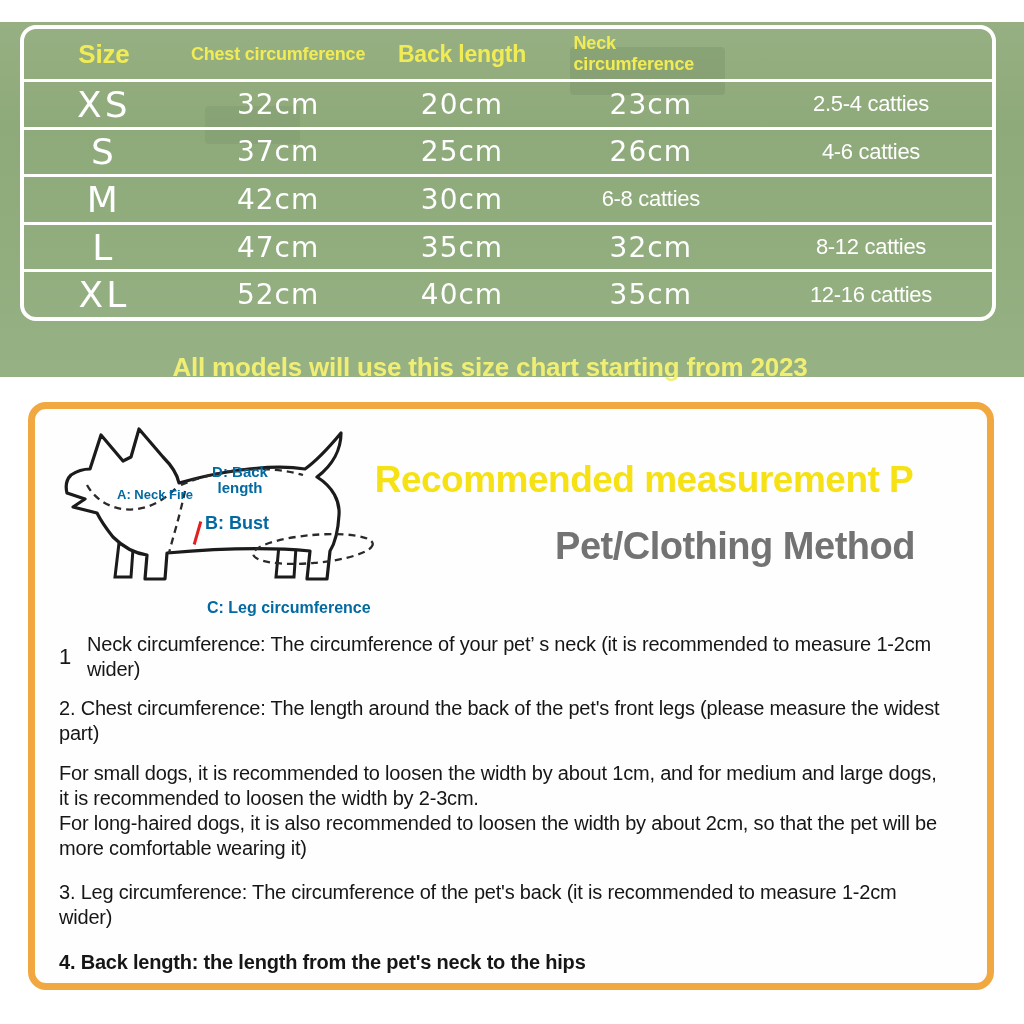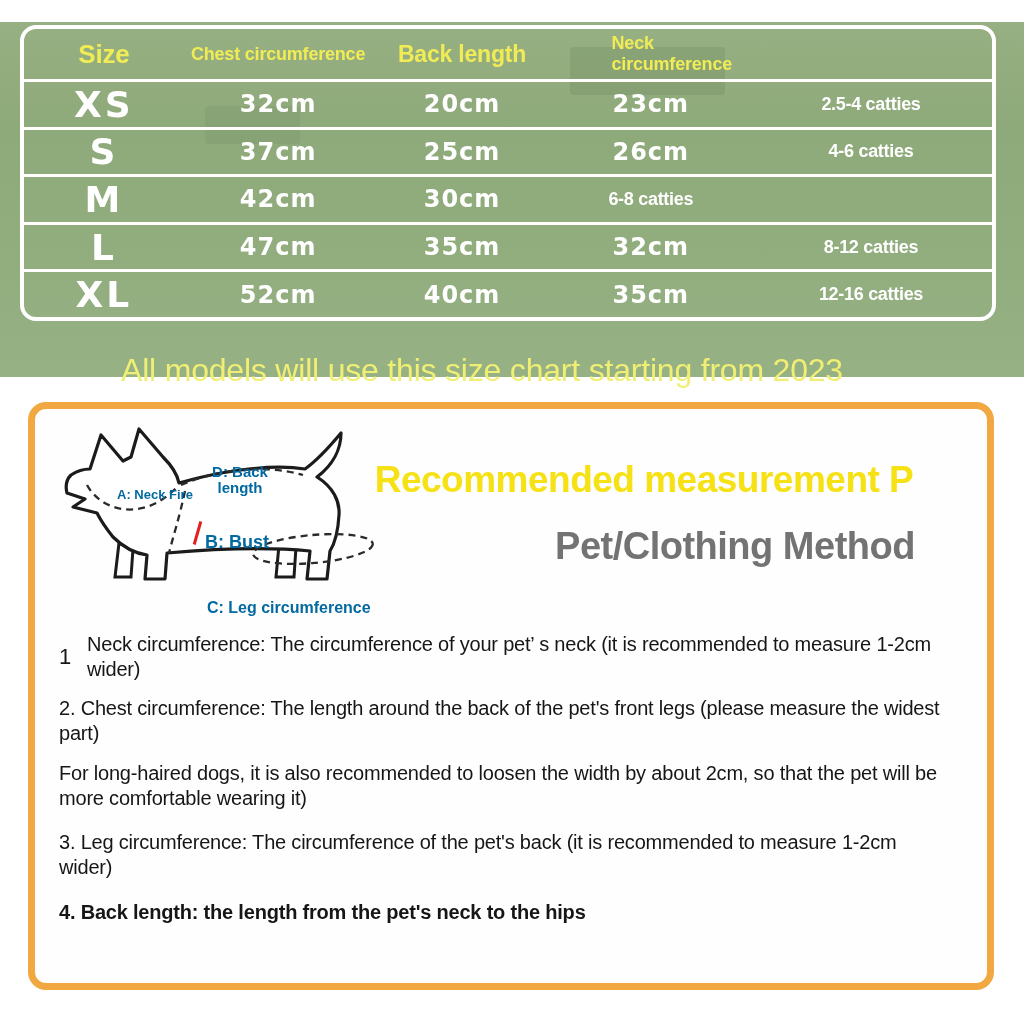--- a/index.html
+++ b/index.html
@@ -35,46 +35,46 @@
     flex:1;
   }
   .t-header{flex:0 0 50px;}
   .t-row + .t-row{border-top:3px solid #ffffff;}
   .c{text-align:center;}
   .th{color:#f1ec55;font-weight:bold;letter-spacing:-0.2px;}
   .th-size{font-size:26px;}
   .th-chest{font-size:18px;}
   .th-back{font-size:23px;}
   .th-neck{font-size:18px;text-align:left;padding-left:22px;line-height:1.15;}
-  .th-neck span{display:inline-block;width:125px;margin-left:38px;}
+  .th-neck span{display:inline-block;width:125px;}
   .th-weight{font-size:20px;}
-  .td{color:#ffffff;font-weight:bold;}
+  .td{color:#ffffff;font-weight:normal;}
   .td-size{font-size:36px;font-family:"DejaVu Sans",sans-serif;letter-spacing:3px;}
-  .td-cm{font-size:24px;font-family:"DejaVu Sans",sans-serif;letter-spacing:1px;}
-  .td-weight{font-size:18px;letter-spacing:-0.3px;}
+  .td-cm{font-size:28px;font-family:"DejaVu Sans",sans-serif;letter-spacing:1px;}
+  .td-weight{font-size:22px;letter-spacing:-0.3px;}
   .chart-footer{
-    position:absolute;left:4px;top:330px;width:956px;text-align:center;
-    color:#f0ef74;font-weight:normal;font-size:32px;letter-spacing:-0.2px;
+    position:absolute;left:12px;top:330px;width:956px;text-align:center;
+    color:#f0ef74;font-weight:bold;font-size:26px;letter-spacing:-0.2px;
   }
 
   
   .panel{
     position:relative;
     margin:25px 0 0 28px;
     width:966px;height:588px;
     box-sizing:border-box;
     border:7px solid #f2a840;border-radius:18px;
     background:#fefefe;
   }
   .panel-top{position:relative;height:223px;}
   .dog-svg{position:absolute;left:28px;top:18px;width:320px;height:178px;}
   .lbl{position:absolute;color:#0369a1;font-weight:bold;line-height:1.05;white-space:nowrap;}
   .lbl-a{left:82px;top:79px;font-size:13px;}
   .lbl-d{left:150px;top:55px;width:110px;text-align:center;font-size:15px;white-space:normal;}
-  .lbl-b{left:170px;top:124px;font-size:18px;}
+  .lbl-b{left:170px;top:105px;font-size:18px;}
   .lbl-c{left:172px;top:191px;font-size:16px;}
   .bust-slash{position:absolute;left:161px;top:112px;width:3px;height:24px;background:#e32020;transform:rotate(16deg);}
   .headline1{
     position:absolute;left:304px;top:52px;width:610px;text-align:center;
     font-size:37px;font-weight:bold;color:#f6e115;letter-spacing:-0.5px;line-height:1;
   }
   .headline2{
     position:absolute;left:440px;top:118px;width:520px;text-align:center;
     font-size:38px;font-weight:bold;color:#737373;letter-spacing:-0.5px;line-height:1;
   }
@@ -188,18 +188,19 @@
     <div class="headline2">Pet/Clothing Method</div>
   </div>
 
   <div class="instructions">
     <div class="item-1">
       <div class="num">1</div>
       <div class="para">Neck circumference: The circumference of your pet’ s neck (it is recommended to measure 1-2cm wider)</div>
     </div>
     <p class="para mt-a">2. Chest circumference: The length around the back of the pet's front legs (please measure the widest part)</p>
     <p class="para mt-b">
+      <span class="note-line">For small dogs, it is recommended to loosen the width by about 1cm, and for medium and large dogs, it is recommended to loosen the width by 2-3cm.</span>
       <span class="note-line">For long-haired dogs, it is also recommended to loosen the width by about 2cm, so that the pet will be more comfortable wearing it)</span>
     </p>
     <p class="para mt-c">3. Leg circumference: The circumference of the pet's back (it is recommended to measure 1-2cm wider)</p>
     <p class="para mt-d">4. Back length: the length from the pet's neck to the hips</p>
   </div>
 </div>
 
 </body></html>

